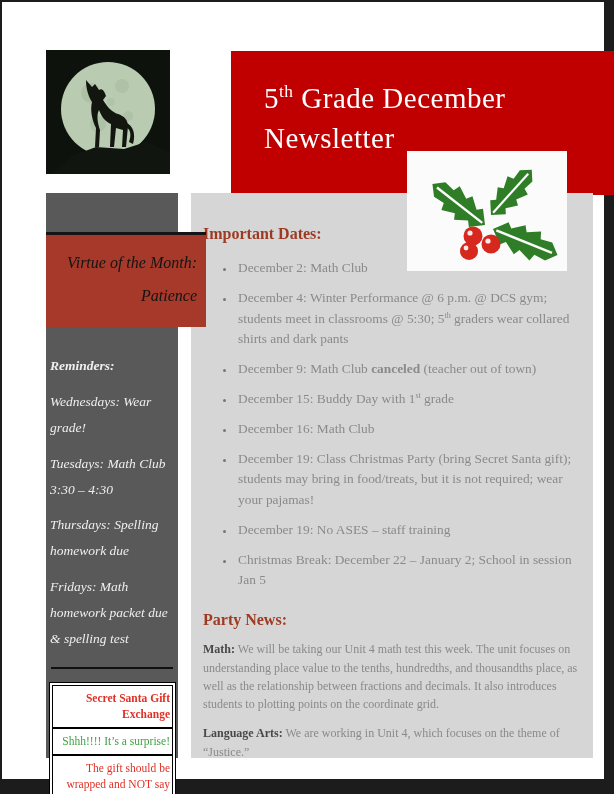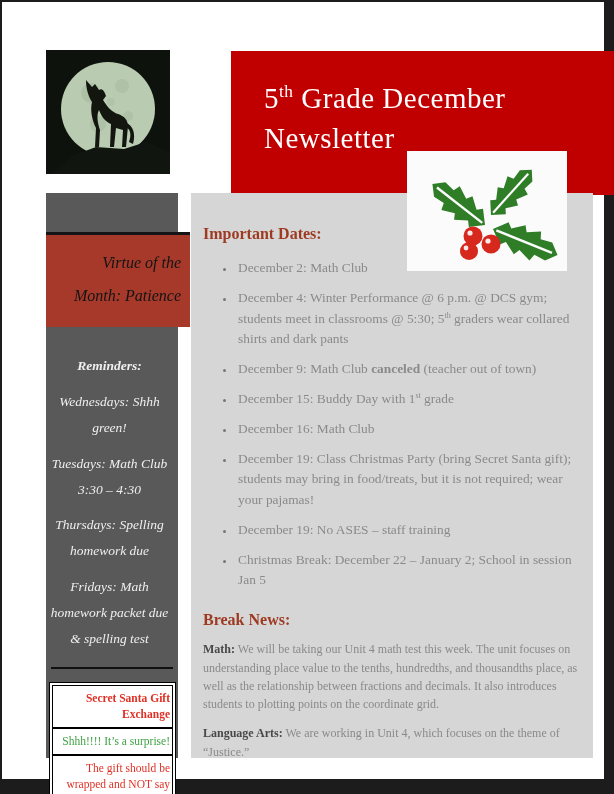--- a/index.html
+++ b/index.html
@@ -29,27 +29,27 @@
   
   .holly{left:405px;top:149px;width:160px;height:120px;background:#fbfbfb;z-index:3;}
   .holly svg{display:block;width:100%;height:100%;}
 
   
   .sidebar{
     left:44px;top:191px;width:132px;height:565px;background:#595959;
     box-sizing:border-box;z-index:2;
   }
   .virtue{
-    margin-top:39px;width:144px;box-sizing:border-box;
+    margin-top:39px;width:160px;box-sizing:border-box;
     background:#A6392A;border-top:3px solid #151515;
     padding:12px 9px 14px 6px;text-align:right;
     font-style:italic;font-size:16px;line-height:2.05;color:#141414;
   }
   .reminders{
-    margin-top:26px;padding:0 9px 0 4px;text-align:center;
+    margin-top:26px;padding:0 9px 0 4px;text-align:left;
     color:#f0eeee;font-style:italic;font-size:13.5px;line-height:1.95;
   }
   .reminders-heading{font-weight:bold;margin-bottom:10px;}
   .reminder{margin-bottom:9px;}
   .side-divider{margin:14px 5px 0 5px;border:none;border-top:2px solid #101010;}
 
   
   .santa{
     margin:13px 2px 0 3px;background:#ffffff;border:4px double #000000;
   }
@@ -128,21 +128,21 @@
     </svg>
   </div>
 
   <div class="abs sidebar">
     <div class="virtue">
       <span>Virtue of the Month: Patience</span>
     </div>
     <div class="reminders">
       <div class="reminders-heading">Reminders:</div>
       <div>
-          <div class="reminder">Wednesdays: Shhh green!</div>
+          <div class="reminder">Wednesdays: Wear grade!</div>
           <div class="reminder">Tuesdays: Math Club 3:30 – 4:30</div>
           <div class="reminder">Thursdays: Spelling homework due</div>
           <div class="reminder">Fridays: Math homework packet due &amp; spelling test</div>
         </div>
     </div>
     <hr class="side-divider">
     <div class="santa">
         <div class="santa-row santa-red santa-bold">Secret Santa Gift Exchange</div>
         <div class="santa-row santa-green">Shhh!!!! It’s a surprise!</div>
         <div class="santa-row santa-red">The gift should be wrapped and NOT say who it is “from.”</div>
@@ -155,21 +155,21 @@
         <li>December 2: Math Club</li>
         <li>December 4: Winter Performance @ 6 p.m. @ DCS gym; students meet in classrooms @ 5:30; 5<sup>th</sup> graders wear collared shirts and dark pants</li>
         <li>December 9: Math Club <b>canceled</b> (teacher out of town)</li>
         <li>December 15: Buddy Day with 1<sup>st</sup> grade</li>
         <li>December 16: Math Club</li>
         <li>December 19: Class Christmas Party (bring Secret Santa gift); students may bring in food/treats, but it is not required; wear your pajamas!</li>
         <li>December 19: No ASES – staff training</li>
         <li>Christmas Break: December 22 – January 2; School in session Jan 5</li>
       </ul>
     <div class="class-news">
-      <h2 class="section-heading">Break News:</h2>
+      <h2 class="section-heading">Party News:</h2>
       <div>
           <p class="news-para"><b class="news-label">Math:</b> We will be taking our Unit 4 math test this week. The unit focuses on understanding place value to the tenths, hundredths, and thousandths place, as well as the relationship between fractions and decimals. It also introduces students to plotting points on the coordinate grid.</p>
           <p class="news-para"><b class="news-label">Language Arts:</b> We are working in Unit 4, which focuses on the theme of “Justice.”</p>
         </div>
     </div>
   </div>
 
 </div>
 
 </body></html>

